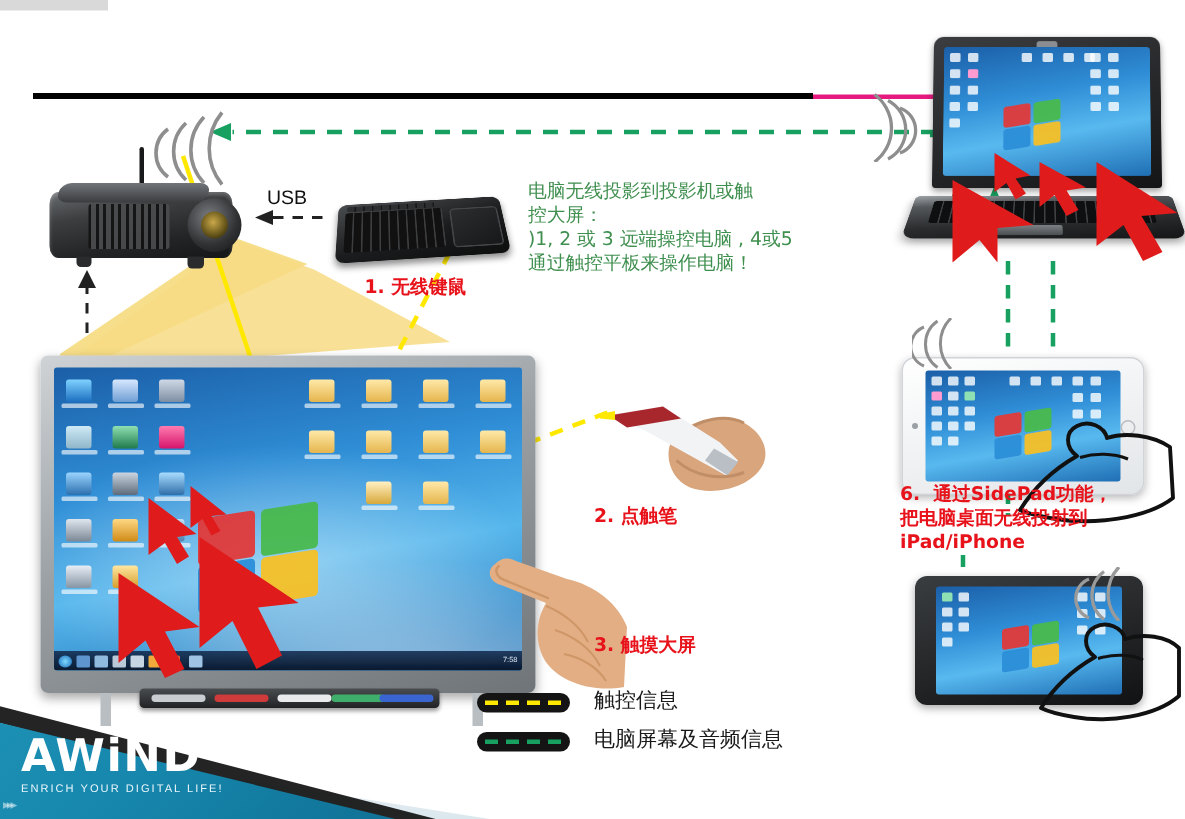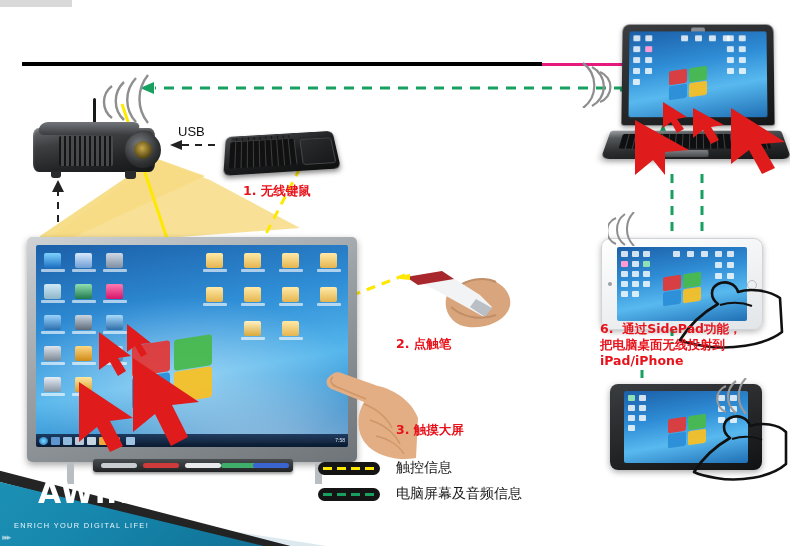--- a/index.html
+++ b/index.html
@@ -143,23 +143,23 @@
   .foot-teal{position:absolute;left:-10px;bottom:-4px;width:290px;height:86px;
     background:linear-gradient(135deg,#1d92b5 0%,#1787ad 40%,#0f6f93 100%);
     clip-path:polygon(0% 18%,100% 100%,0% 100%);}
   .foot-black{position:absolute;left:0;bottom:0;width:330px;height:80px;
     background:#111;clip-path:polygon(0% 6%,88% 100%,74% 100%,0% 20%);opacity:.92;}
   .foot-white{position:absolute;left:0;bottom:0;width:340px;height:74px;
     background:linear-gradient(180deg,#eef4f7,#cfe0e8);
     clip-path:polygon(0% 30%,96% 100%,82% 100%,0% 46%);opacity:.75;}
   .logo{position:absolute;left:14px;bottom:16px;}
   .logo-main{font-family:"DejaVu Sans","Liberation Sans",sans-serif;font-weight:bold;
-    font-size:30px;letter-spacing:1px;color:#fff;line-height:1;margin-left:24px;}
+    font-size:30px;letter-spacing:1px;color:#fff;line-height:1;}
   .logo-sub{font-family:"Liberation Sans",sans-serif;font-size:7.4px;letter-spacing:1.35px;
-    color:#eaf6fb;margin-top:13px;}
+    color:#eaf6fb;margin-top:1px;}
   .logo-arrows{position:absolute;left:2px;bottom:4px;color:rgba(255,255,255,.5);font-size:9px;letter-spacing:-2px;}
 </style>
 </head>
 <body>
 
 <div class="slide">
 
   <div class="top-sliver"></div>
 
   <div class="rule"></div>
@@ -230,20 +230,24 @@
 
   <div class="txt usb-txt" style="left:178px;top:124px;">USB</div>
 
   <div class="kbd">
     <div class="keys-top"></div>
     <div class="keys"></div>
     <div class="touchpad"></div>
   </div>
   <div class="txt red-txt" style="left:243px;top:183px;">1. 无线键鼠</div>
 
+  <div class="txt green-txt" style="left:352px;top:119px;">电脑无线投影到投影机或触
+控大屏：
+)1, 2 或 3 远端操控电脑 , 4或5
+通过触控平板来操作电脑！</div>
 
   <div class="wb">
     <div class="wb-frame"></div>
     <div class="wb-inner">
       <div class="wb-glow"></div>
       <div class="wb-swoosh"></div>
 
       <div class="icon-grid">
         <div class="dicon" style="left:2px;top:2px;">
             <div class="gl" style="background:linear-gradient(180deg,#7fd2ff,#1b6fc0)"></div>

